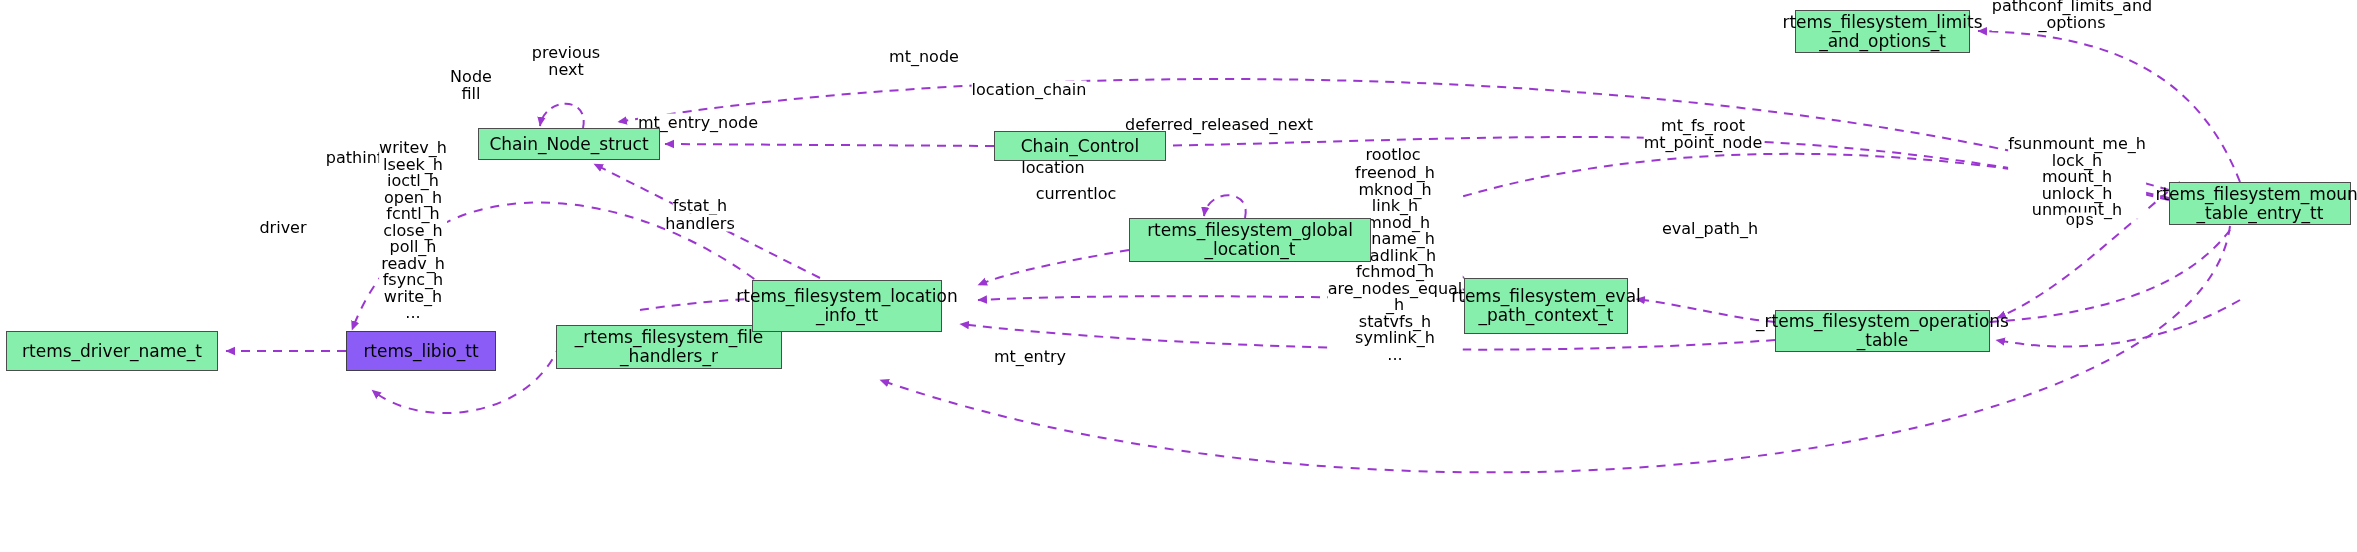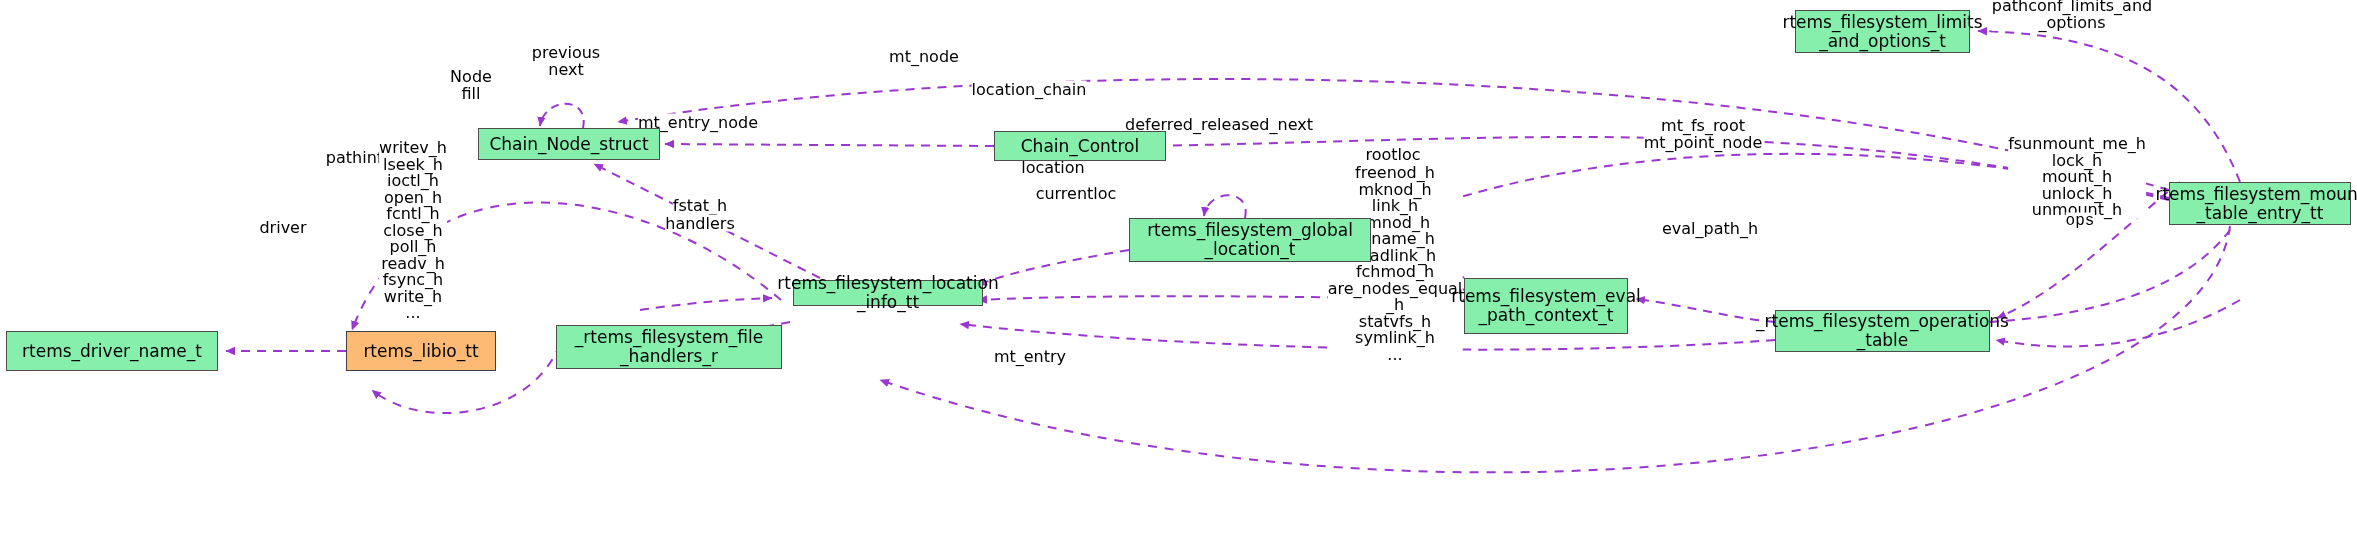--- a/index.html
+++ b/index.html
@@ -31,21 +31,21 @@
     font-size: 17px;
     line-height: 19px;
     display: flex;
     align-items: center;
     justify-content: center;
     text-align: center;
     white-space: pre-line;
     z-index: 3;
   }
   .node.current {
-    background: #fdba74;
+    background: #8b5cf6;
     border-color: #404040;
   }
   .edge-label {
     position: absolute;
     color: #000000;
     font-size: 16px;
     line-height: 17px;
     text-align: center;
     white-space: pre-line;
     background: #ffffff;
@@ -135,21 +135,21 @@
 
   <div class="node" style="left:994px; top:131px; width:172px; height:30px;">
     <span>Chain_Control</span>
   </div>
 
   <div class="node" style="left:1129px; top:218px; width:242px; height:44px;">
     <span>rtems_filesystem_global
 _location_t</span>
   </div>
 
-  <div class="node" style="left:793px; top:280px; width:190px; height:26px;">
+  <div class="node" style="left:752px; top:280px; width:190px; height:52px;">
     <span>rtems_filesystem_location
 _info_tt</span>
   </div>
 
   <div class="node" style="left:1464px; top:278px; width:164px; height:56px;">
     <span>rtems_filesystem_eval
 _path_context_t</span>
   </div>
 
   <div class="node" style="left:1775px; top:310px; width:215px; height:42px;">

